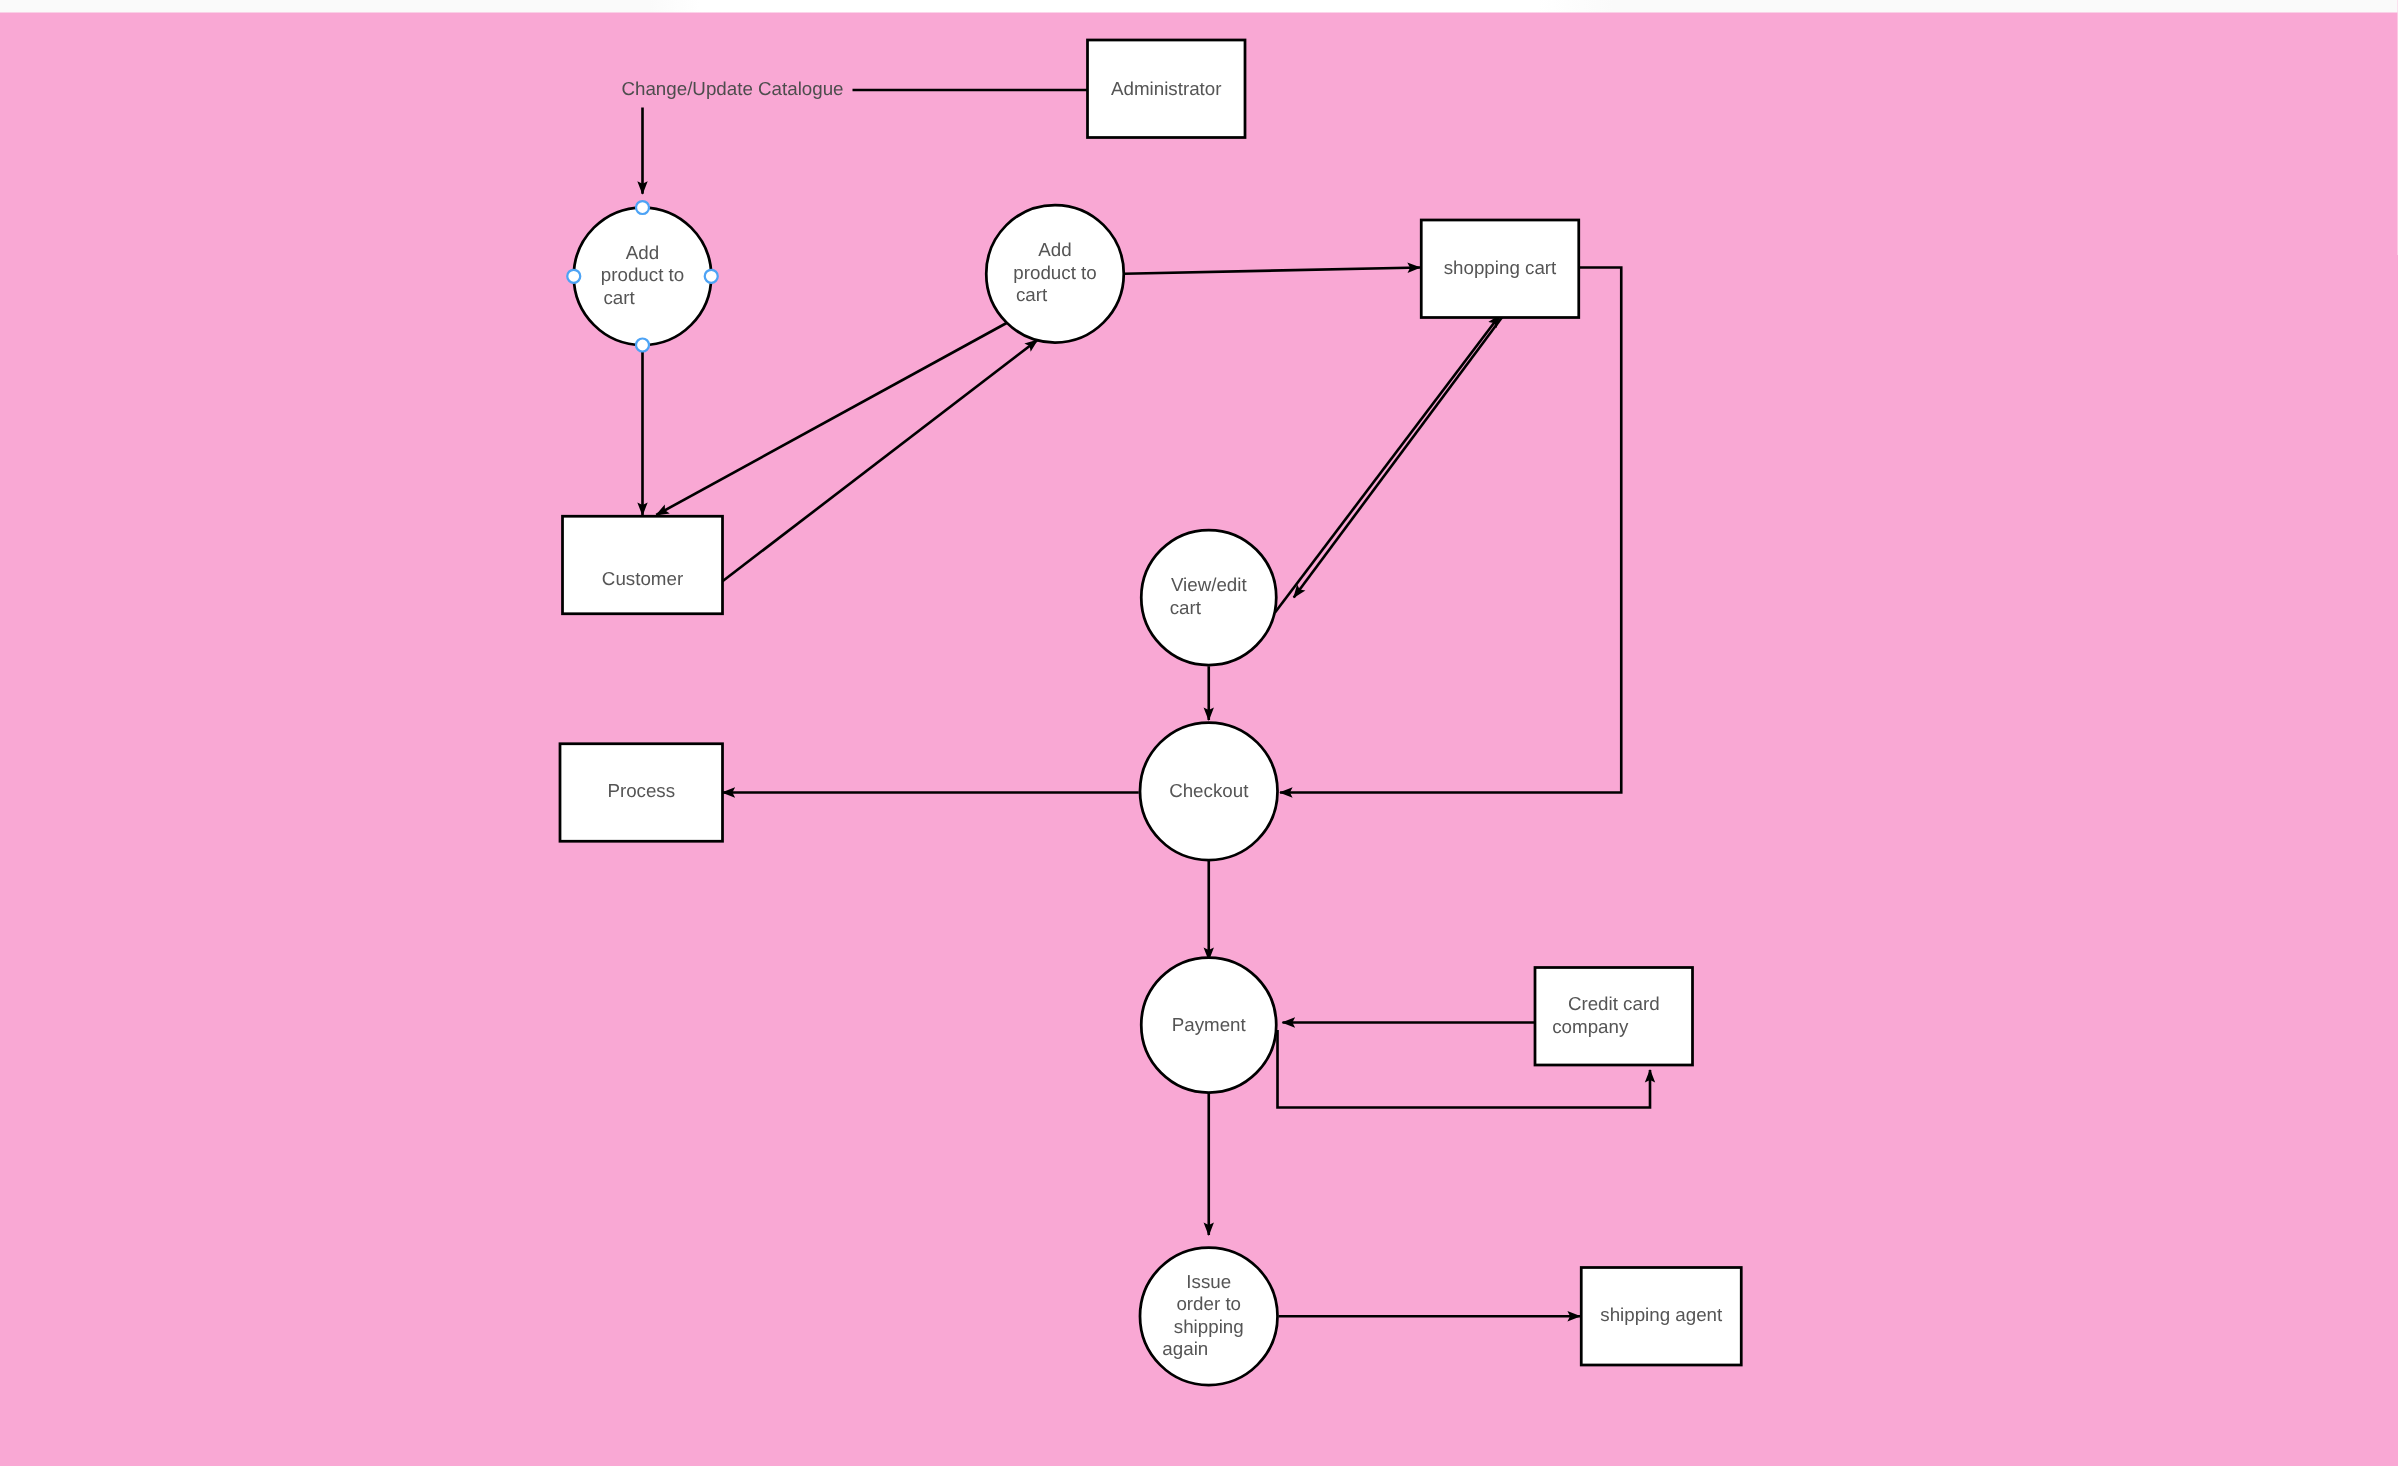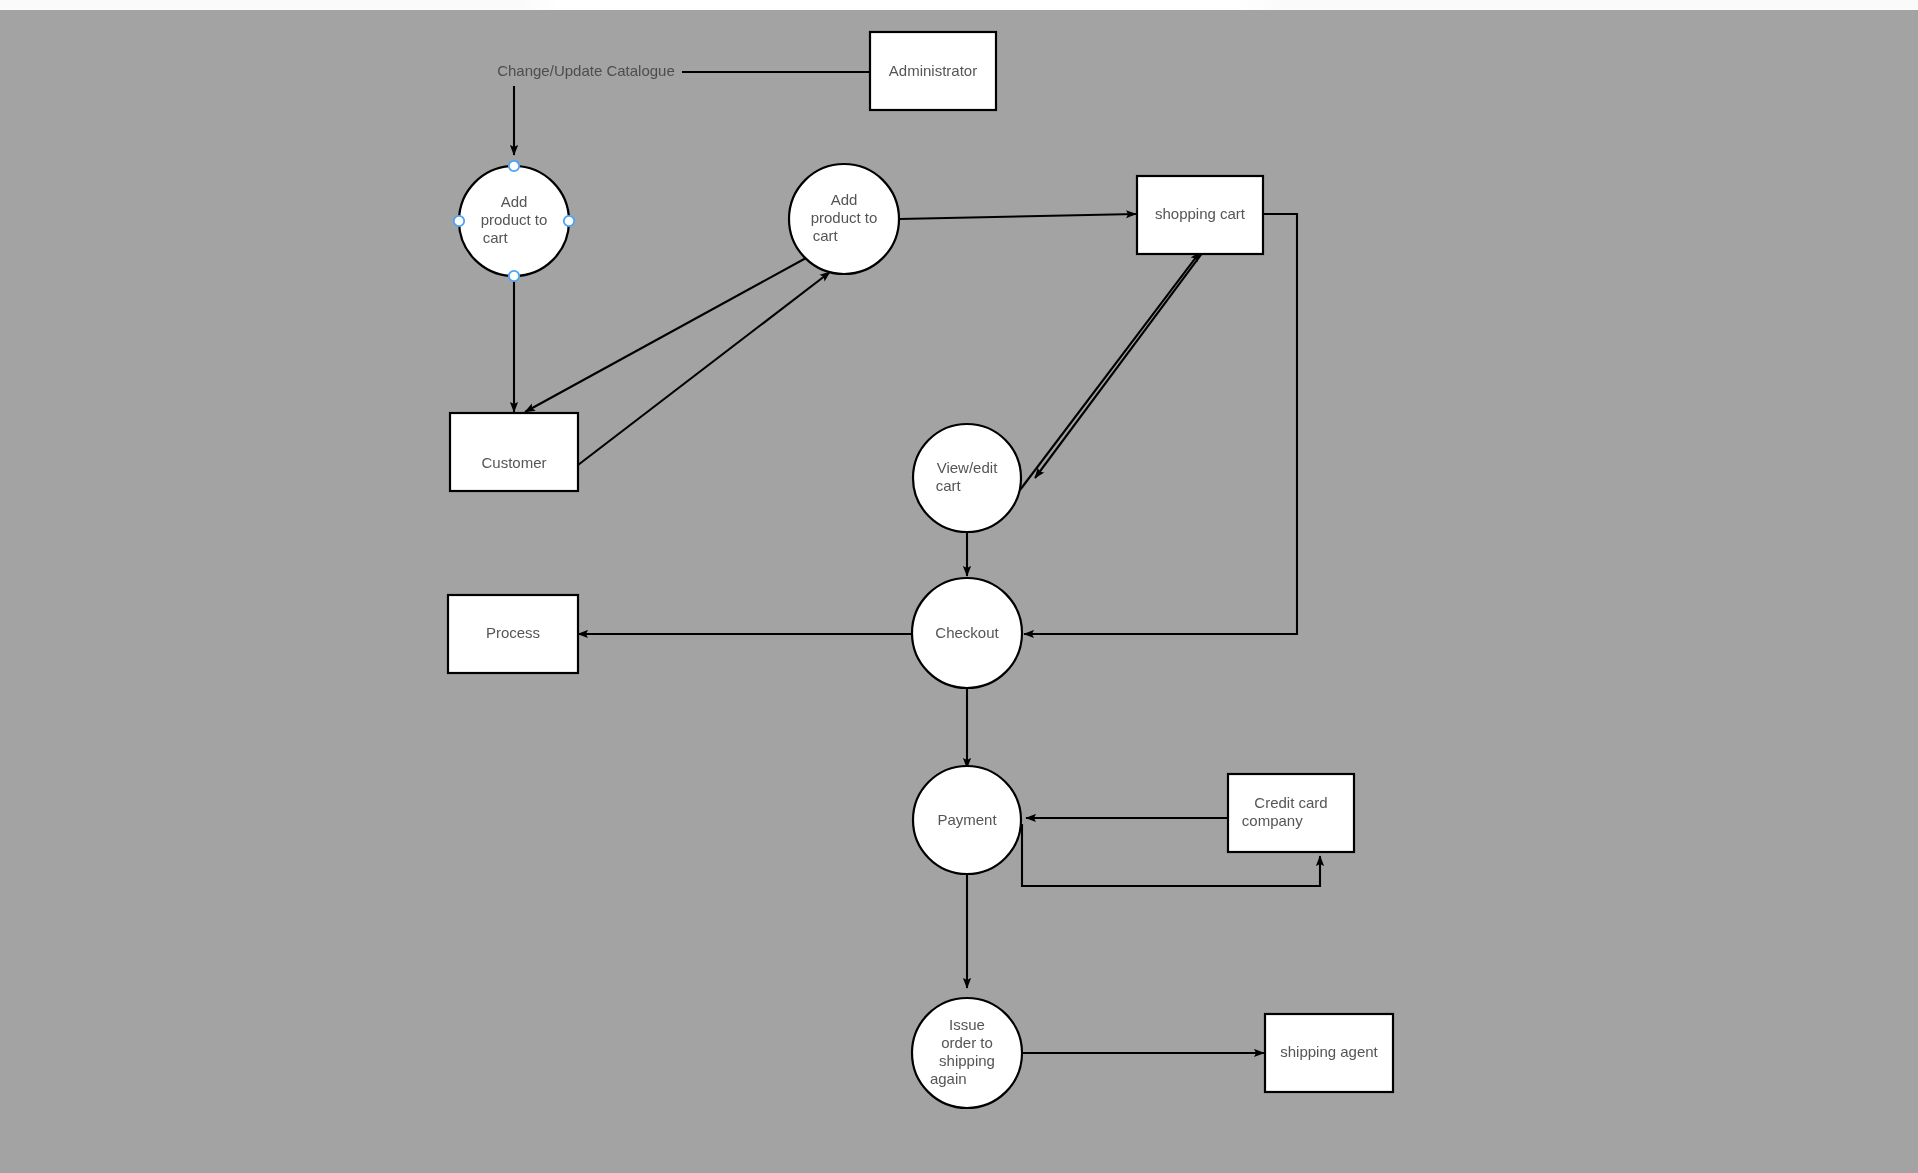--- a/index.html
+++ b/index.html
@@ -11,21 +11,21 @@
   body {
     width: 1918px;
     height: 1173px;
     overflow: hidden;
     font-family: "Liberation Sans", "DejaVu Sans", sans-serif;
     position: relative;
   }
   #canvas-root {
     position: absolute;
     inset: 0;
-    background: #a3a3a3;
+    background: #f9a8d4;
   }
   
   #top-edge-shadow {
     position: absolute;
     top: 0;
     left: 0;
     width: 1918px;
     height: 10px;
     background: linear-gradient(to right,
         rgba(250,250,250,1) 0px,

